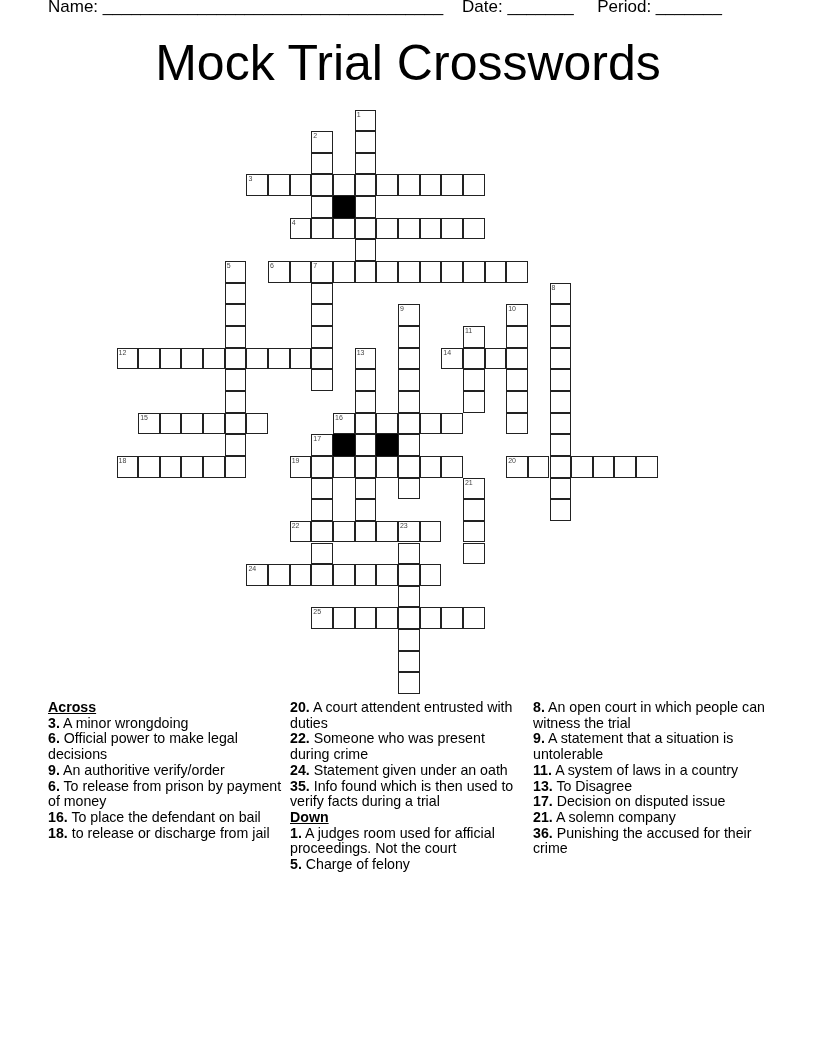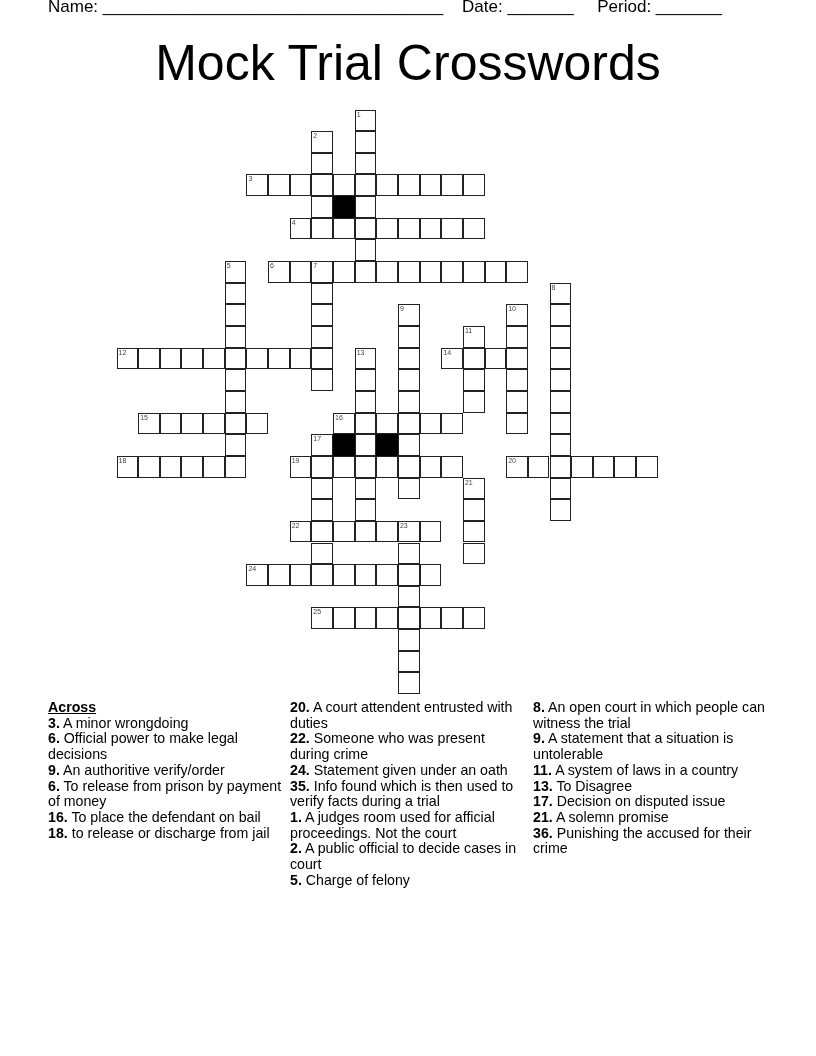--- a/index.html
+++ b/index.html
@@ -262,26 +262,26 @@
   <div class="clue"><b>6.</b> <span>To release from prison by payment of money</span></div>
   <div class="clue"><b>16.</b> <span>To place the defendant on bail</span></div>
   <div class="clue"><b>18.</b> <span>to release or discharge from jail</span></div>
 </div>
 
 <div class="clues c2">
   <div class="clue"><b>20.</b> <span>A court attendent entrusted with duties</span></div>
   <div class="clue"><b>22.</b> <span>Someone who was present during crime</span></div>
   <div class="clue"><b>24.</b> <span>Statement given under an oath</span></div>
   <div class="clue"><b>35.</b> <span>Info found which is then used to verify facts during a trial</span></div>
+  <div class="clue-head">Down</div>
   <div class="clue"><b>1.</b> <span>A judges room used for afficial proceedings. Not the court</span></div>
-  <div class="clue"><b>2.</b> <span>A public official to decide cases in court</span></div>
   <div class="clue"><b>5.</b> <span>Charge of felony</span></div>
 </div>
 
 <div class="clues c3">
   <div class="clue"><b>8.</b> <span>An open court in which people can witness the trial</span></div>
   <div class="clue"><b>9.</b> <span>A statement that a situation is untolerable</span></div>
   <div class="clue"><b>11.</b> <span>A system of laws in a country</span></div>
   <div class="clue"><b>13.</b> <span>To Disagree</span></div>
   <div class="clue"><b>17.</b> <span>Decision on disputed issue</span></div>
-  <div class="clue"><b>21.</b> <span>A solemn promise</span></div>
+  <div class="clue"><b>21.</b> <span>A solemn company</span></div>
   <div class="clue"><b>36.</b> <span>Punishing the accused for their crime</span></div>
 </div>
 
 </body></html>

